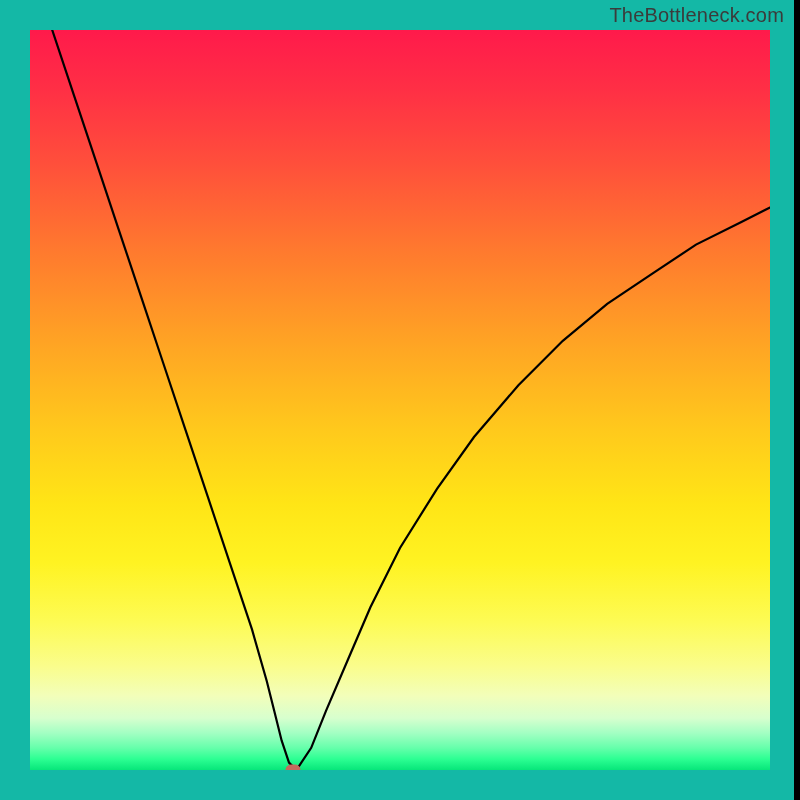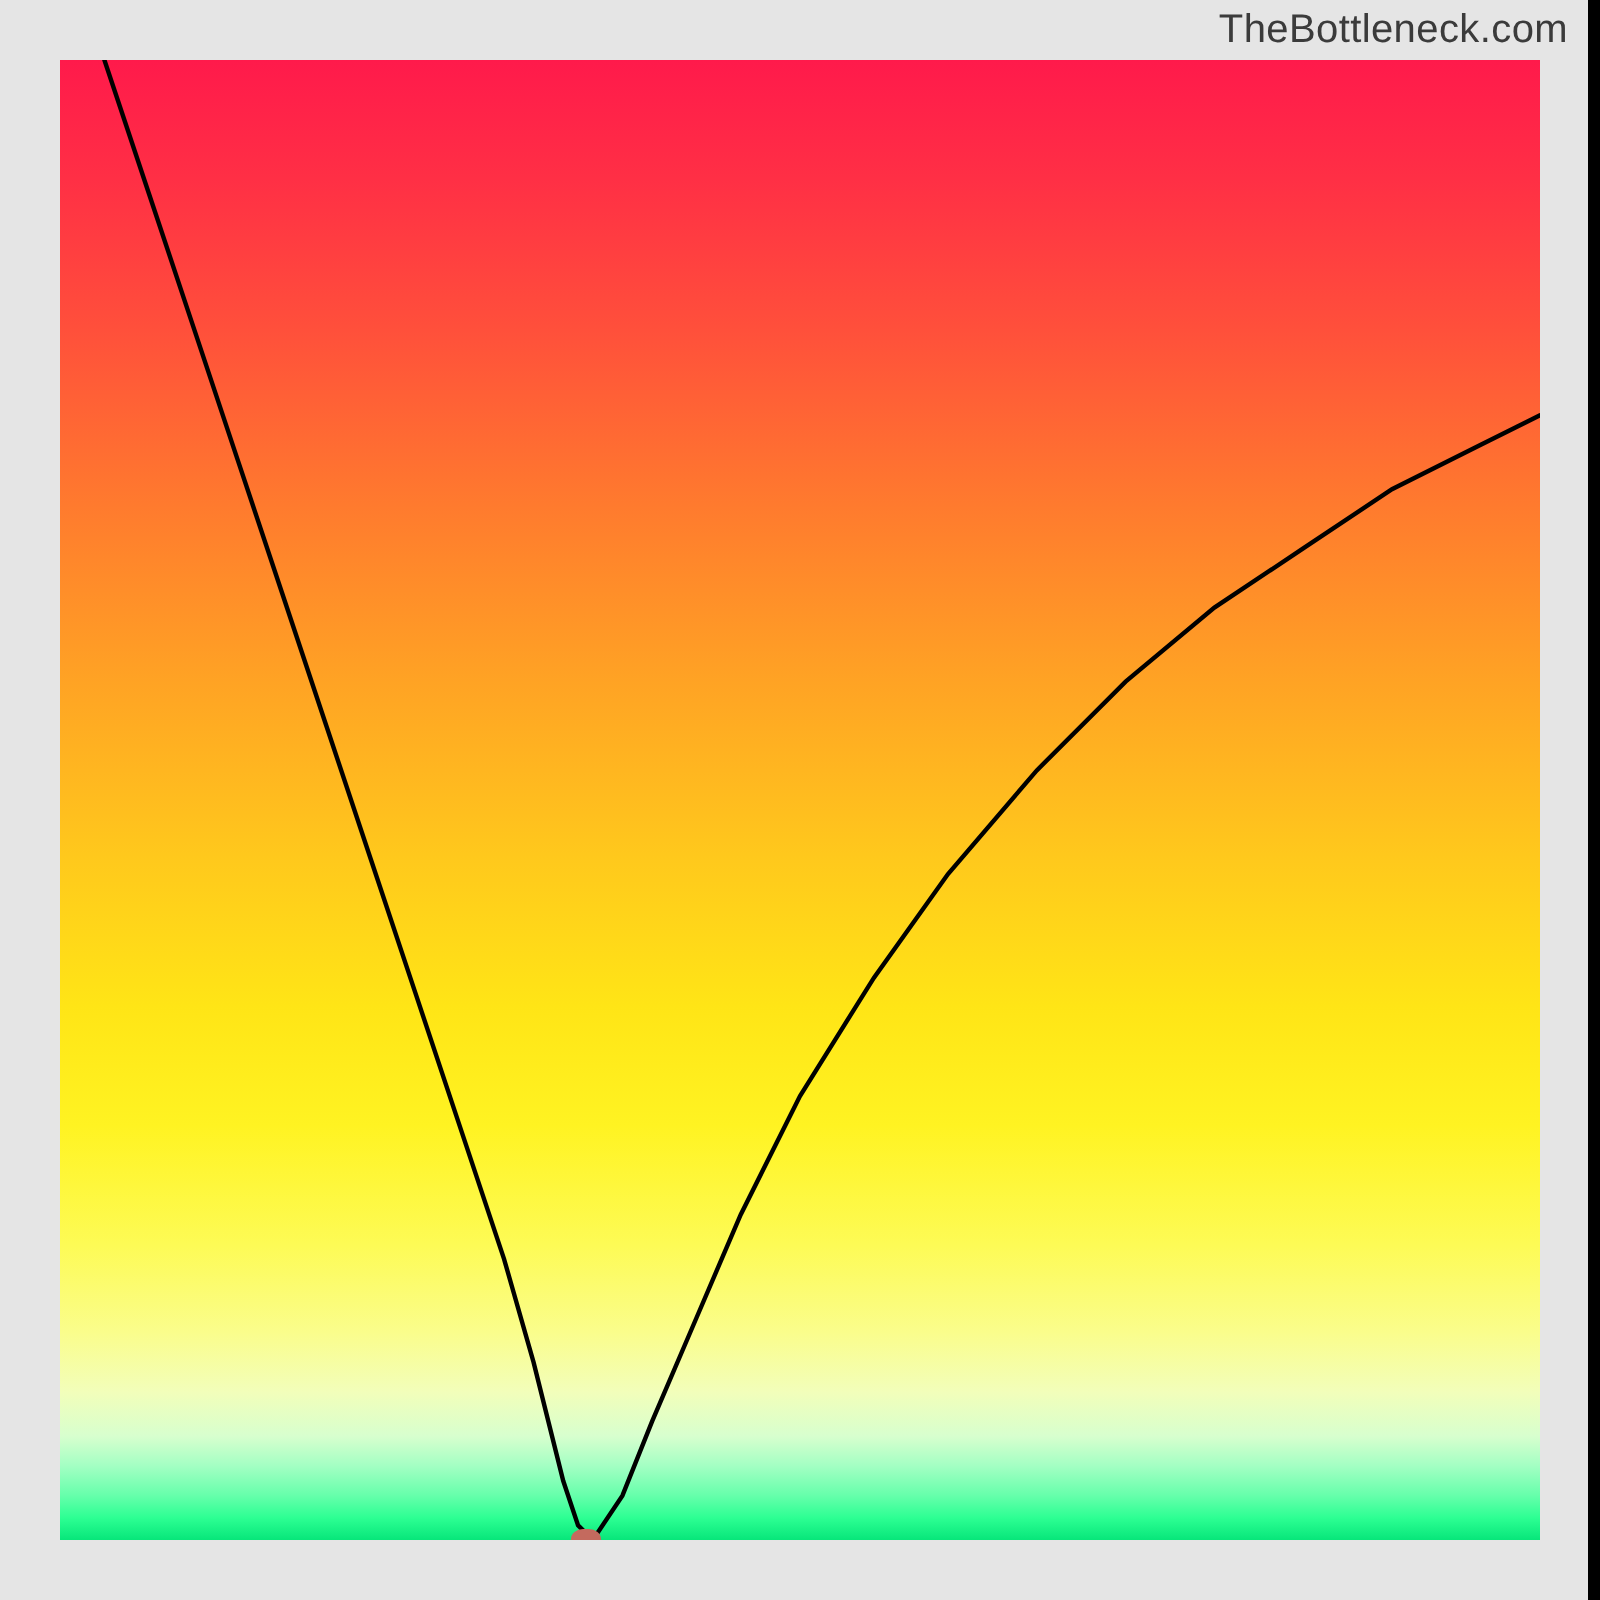--- a/index.html
+++ b/index.html
@@ -8,21 +8,21 @@
     width: 800px;
     height: 800px;
     overflow: hidden;
     background: #000;
     font-family: Arial, Helvetica, sans-serif;
   }
   .frame {
     position: relative;
     width: 794px;
     height: 800px;
-    background: #e5e5e5;
+    background: #14b8a6;
     text-align: right;
   }
   .watermark {
     position: absolute;
     top: 4px;
     right: 10px;
     color: #3b3b3b;
     font-size: 20px;
     font-weight: 500;
     letter-spacing: 0.2px;

